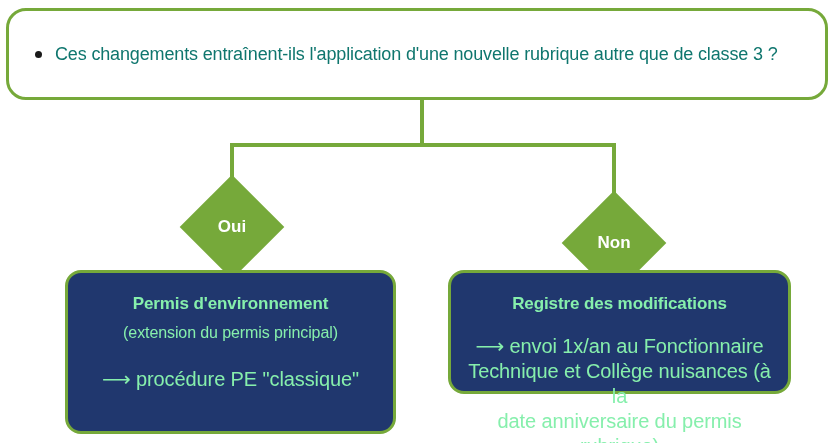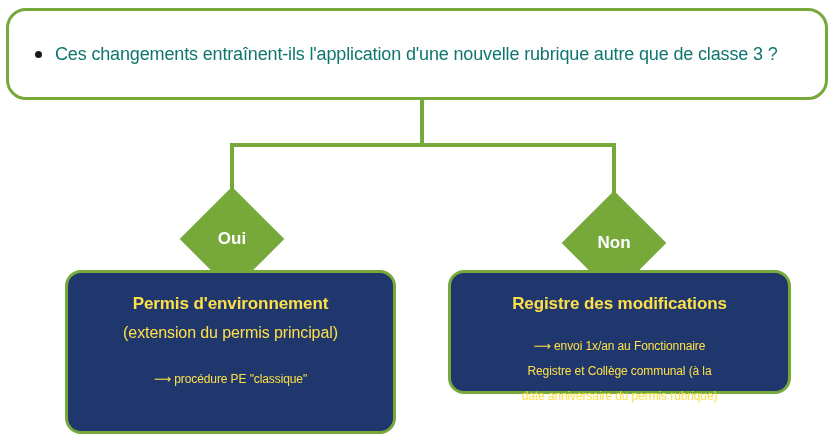--- a/index.html
+++ b/index.html
@@ -86,21 +86,21 @@
     width: 4px;
     height: 52px;
   }
 
   
   .diamond-wrap {
     position: absolute;
     width: 74px;
     height: 74px;
   }
-  .diamond-wrap.left  { left: 195px; top: 202px; text-decoration: underline; }
+  .diamond-wrap.left  { left: 195px; top: 190px; text-decoration: underline; }
   .diamond-wrap.right { left: 577px; top: 206px; }
   .diamond-shape {
     position: absolute;
     inset: 0;
     background: #76a93a;
     transform: rotate(45deg);
   }
   .diamond-label {
     position: absolute;
     inset: 0;
@@ -113,21 +113,21 @@
     letter-spacing: 0px;
   }
 
   
   .result-box {
     position: absolute;
     box-sizing: border-box;
     border: 3px solid #76a93a;
     border-radius: 16px;
     background: #20376e;
-    color: #fde047;
+    color: #86efac;
     text-align: center;
     padding: 10px 14px 12px 14px;
   }
   .result-box.left  { left: 65px;  top: 270px; width: 331px; height: 164px; }
   .result-box.right { left: 448px; top: 270px; width: 343px; height: 124px; }
 
   .result-title {
     font-size: 17px;
     font-weight: bold;
     line-height: 25px;
@@ -136,21 +136,21 @@
   }
   .result-sub {
     font-size: 16px;
     line-height: 25px;
     letter-spacing: -0.1px;
     margin-top: 4px;
   }
   .result-gap { height: 22px; }
   .result-gap.small { height: 18px; }
   .result-line {
-    font-size: 12px;
+    font-size: 20px;
     line-height: 25px;
     letter-spacing: -0.1px;
   }
 </style>
 </head>
 <body>
 
 <div id="canvas">
 
   <div class="question-box">
@@ -179,17 +179,17 @@
     <div class="result-title">Permis d'environnement</div>
     <div class="result-sub">(extension du permis principal)</div>
     <div class="result-gap"></div>
     <div class="result-line">⟶ procédure PE "classique"</div>
   </div>
 
   <div class="result-box right">
     <div class="result-title">Registre des modifications</div>
     <div class="result-gap small"></div>
     <div class="result-line">⟶ envoi 1x/an au Fonctionnaire</div>
-    <div class="result-line">Registre et Collège communal (à la</div>
+    <div class="result-line">Technique et Collège nuisances (à la</div>
     <div class="result-line">date anniversaire du permis rubrique)</div>
   </div>
 
 </div>
 
 </body></html>

